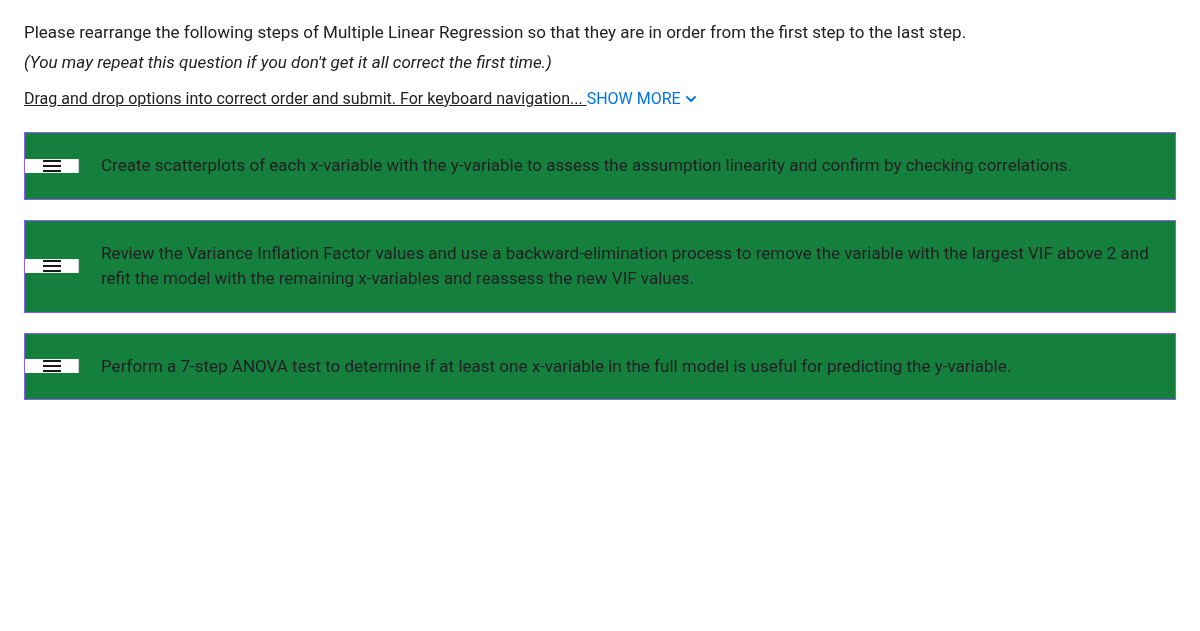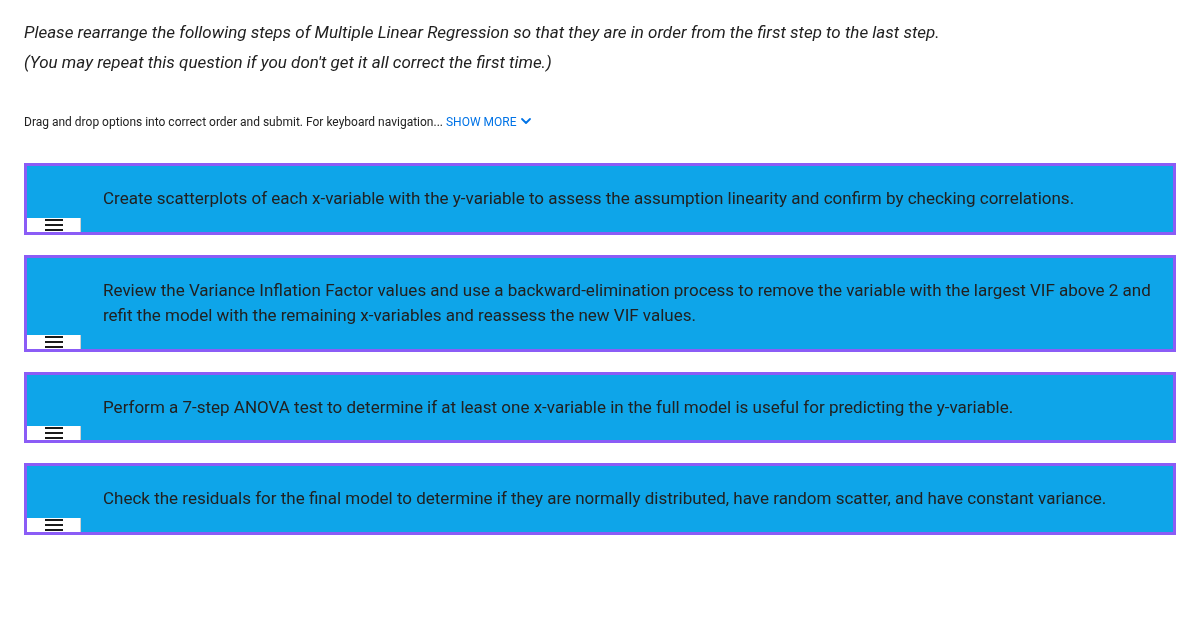--- a/index.html
+++ b/index.html
@@ -12,54 +12,55 @@
       background: #ffffff;
       color: #1a1a1a;
       padding: 20px 24px;
       width: 1200px;
     }
     .question-prompt {
       font-size: 17px;
       line-height: 1.5;
       color: #212121;
       margin-bottom: 4px;
-      font-style: italic;
     }
     .question-note {
       font-size: 17px;
       line-height: 1.5;
       color: #212121;
       font-style: italic;
-      margin-bottom: 40px;
+      margin-bottom: 14px;
     }
     .instruction-row {
-      font-size: 12px;
+      font-size: 16px;
       color: #212121;
-      margin-bottom: 34px;
+      margin-bottom: 24px;
+      text-decoration: underline;
     }
     .show-more {
       color: #0073e6;
       cursor: pointer;
       display: inline-flex;
+      align-items: center;
       gap: 4px;
     }
     .show-more svg {
       width: 12px;
       height: 12px;
     }
     .drag-list {
       display: flex;
       flex-direction: column;
       gap: 20px;
     }
     .drag-item {
       display: flex;
-      align-items: flex-end;
-      border: 3px solid #8b5cf6;
-      background: #0ea5e9;
+      align-items: center;
+      border: 1px solid #8b5cf6;
+      background: #15803d;
     }
     .drag-handle {
       width: 54px;
       min-width: 54px;
       display: flex;
       align-items: center;
       justify-content: center;
       border-right: 1px solid #d0d0d0;
       cursor: grab;
       background: #ffffff;
@@ -122,24 +123,14 @@
     <div class="drag-handle">
       <svg viewBox="0 0 18 14">
         <line x1="0" y1="2" x2="18" y2="2" stroke="#1a1a1a" stroke-width="2"></line>
         <line x1="0" y1="7" x2="18" y2="7" stroke="#1a1a1a" stroke-width="2"></line>
         <line x1="0" y1="12" x2="18" y2="12" stroke="#1a1a1a" stroke-width="2"></line>
       </svg>
     </div>
     <div class="drag-content">Perform a 7-step ANOVA test to determine if at least one x-variable in the full model is useful for predicting the y-variable.</div>
   </div>
 
-  <div class="drag-item">
-    <div class="drag-handle">
-      <svg viewBox="0 0 18 14">
-        <line x1="0" y1="2" x2="18" y2="2" stroke="#1a1a1a" stroke-width="2"></line>
-        <line x1="0" y1="7" x2="18" y2="7" stroke="#1a1a1a" stroke-width="2"></line>
-        <line x1="0" y1="12" x2="18" y2="12" stroke="#1a1a1a" stroke-width="2"></line>
-      </svg>
-    </div>
-    <div class="drag-content">Check the residuals for the final model to determine if they are normally distributed, have random scatter, and have constant variance.</div>
-  </div>
 
 </div>
 
 </body></html>

